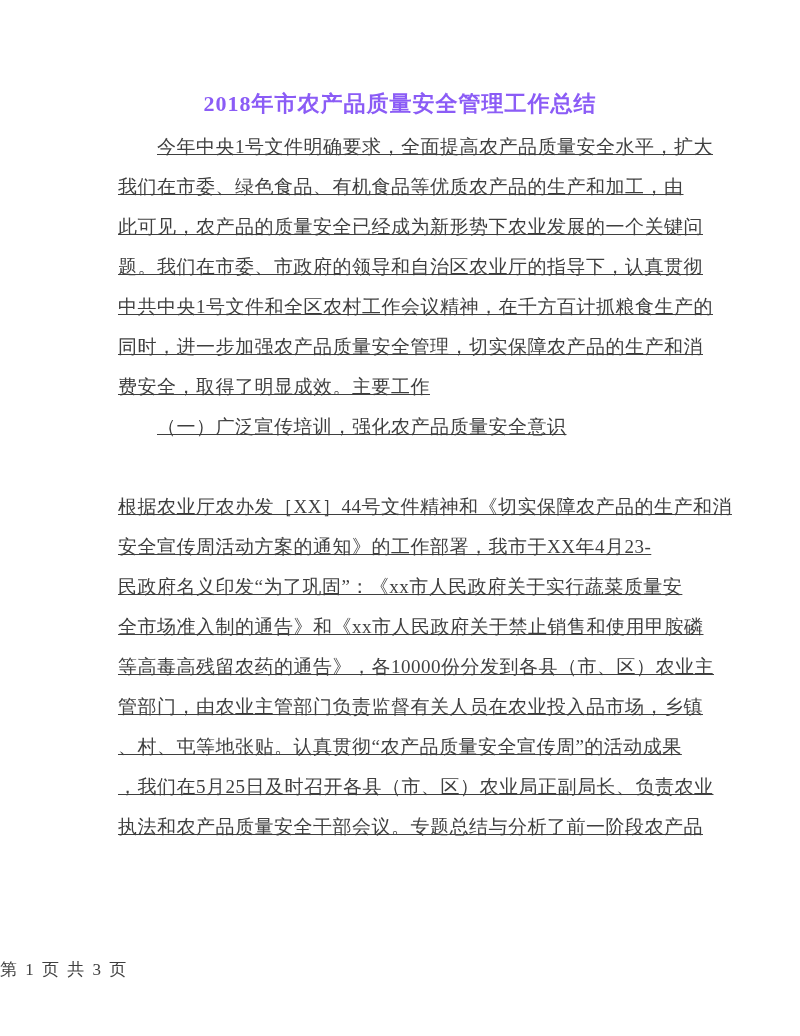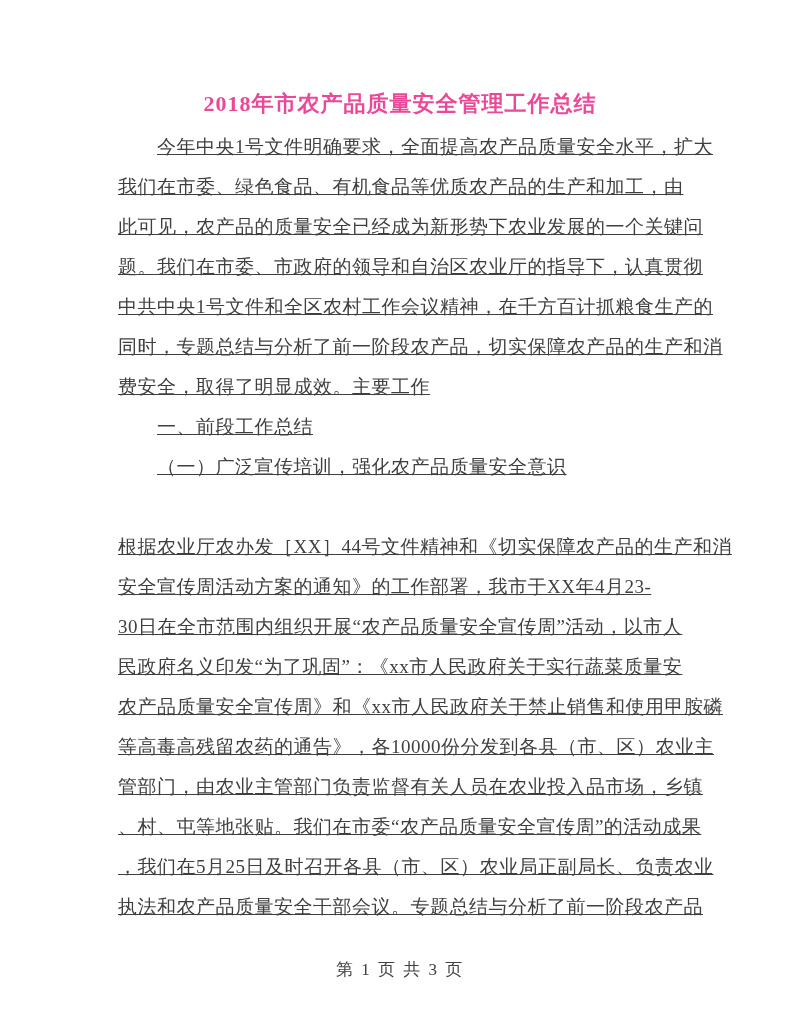--- a/index.html
+++ b/index.html
@@ -46,53 +46,50 @@
     padding-left: 39px;
   }
   .doc-body .line.blank {
     
   }
   .doc-footer {
     position: absolute;
     top: 958px;
     left: 0;
     width: 100%;
-    text-align: center;
     color: #3f3f3f;
     font-size: 17px;
     letter-spacing: 2px;
     line-height: 24px;
     white-space: nowrap;
   }
 </style>
 </head>
 <body>
 
 <div class="page">
 
-  <div class="doc-title" style="color: #ec4899;">2018年市农产品质量安全管理工作总结</div>
+  <div class="doc-title" style="color: #8b5cf6;">2018年市农产品质量安全管理工作总结</div>
 
   <div class="doc-body" style="color: rgb(63, 63, 63);">
       <div class="line indent">今年中央1号文件明确要求，全面提高农产品质量安全水平，扩大</div>
       <div class="line">我们在市委、绿色食品、有机食品等优质农产品的生产和加工，由</div>
       <div class="line">此可见，农产品的质量安全已经成为新形势下农业发展的一个关键问</div>
       <div class="line">题。我们在市委、市政府的领导和自治区农业厅的指导下，认真贯彻</div>
       <div class="line">中共中央1号文件和全区农村工作会议精神，在千方百计抓粮食生产的</div>
-      <div class="line">同时，专题总结与分析了前一阶段农产品，切实保障农产品的生产和消</div>
+      <div class="line">同时，进一步加强农产品质量安全管理，切实保障农产品的生产和消</div>
       <div class="line">费安全，取得了明显成效。主要工作</div>
-      <div class="line indent">一、前段工作总结</div>
       <div class="line indent">（一）广泛宣传培训，强化农产品质量安全意识</div>
       <div class="line blank"></div>
       <div class="line">根据农业厅农办发［XX］44号文件精神和《切实保障农产品的生产和消</div>
       <div class="line">安全宣传周活动方案的通知》的工作部署，我市于XX年4月23-</div>
-      <div class="line">30日在全市范围内组织开展“农产品质量安全宣传周”活动，以市人</div>
       <div class="line">民政府名义印发“为了巩固”：《xx市人民政府关于实行蔬菜质量安</div>
-      <div class="line">农产品质量安全宣传周》和《xx市人民政府关于禁止销售和使用甲胺磷</div>
+      <div class="line">全市场准入制的通告》和《xx市人民政府关于禁止销售和使用甲胺磷</div>
       <div class="line">等高毒高残留农药的通告》，各10000份分发到各县（市、区）农业主</div>
       <div class="line">管部门，由农业主管部门负责监督有关人员在农业投入品市场，乡镇</div>
-      <div class="line">、村、屯等地张贴。我们在市委“农产品质量安全宣传周”的活动成果</div>
+      <div class="line">、村、屯等地张贴。认真贯彻“农产品质量安全宣传周”的活动成果</div>
       <div class="line">，我们在5月25日及时召开各县（市、区）农业局正副局长、负责农业</div>
       <div class="line">执法和农产品质量安全干部会议。专题总结与分析了前一阶段农产品</div>
     </div>
 
   <div class="doc-footer">第 1 页 共 3 页</div>
 
 </div>
 
 </body></html>

